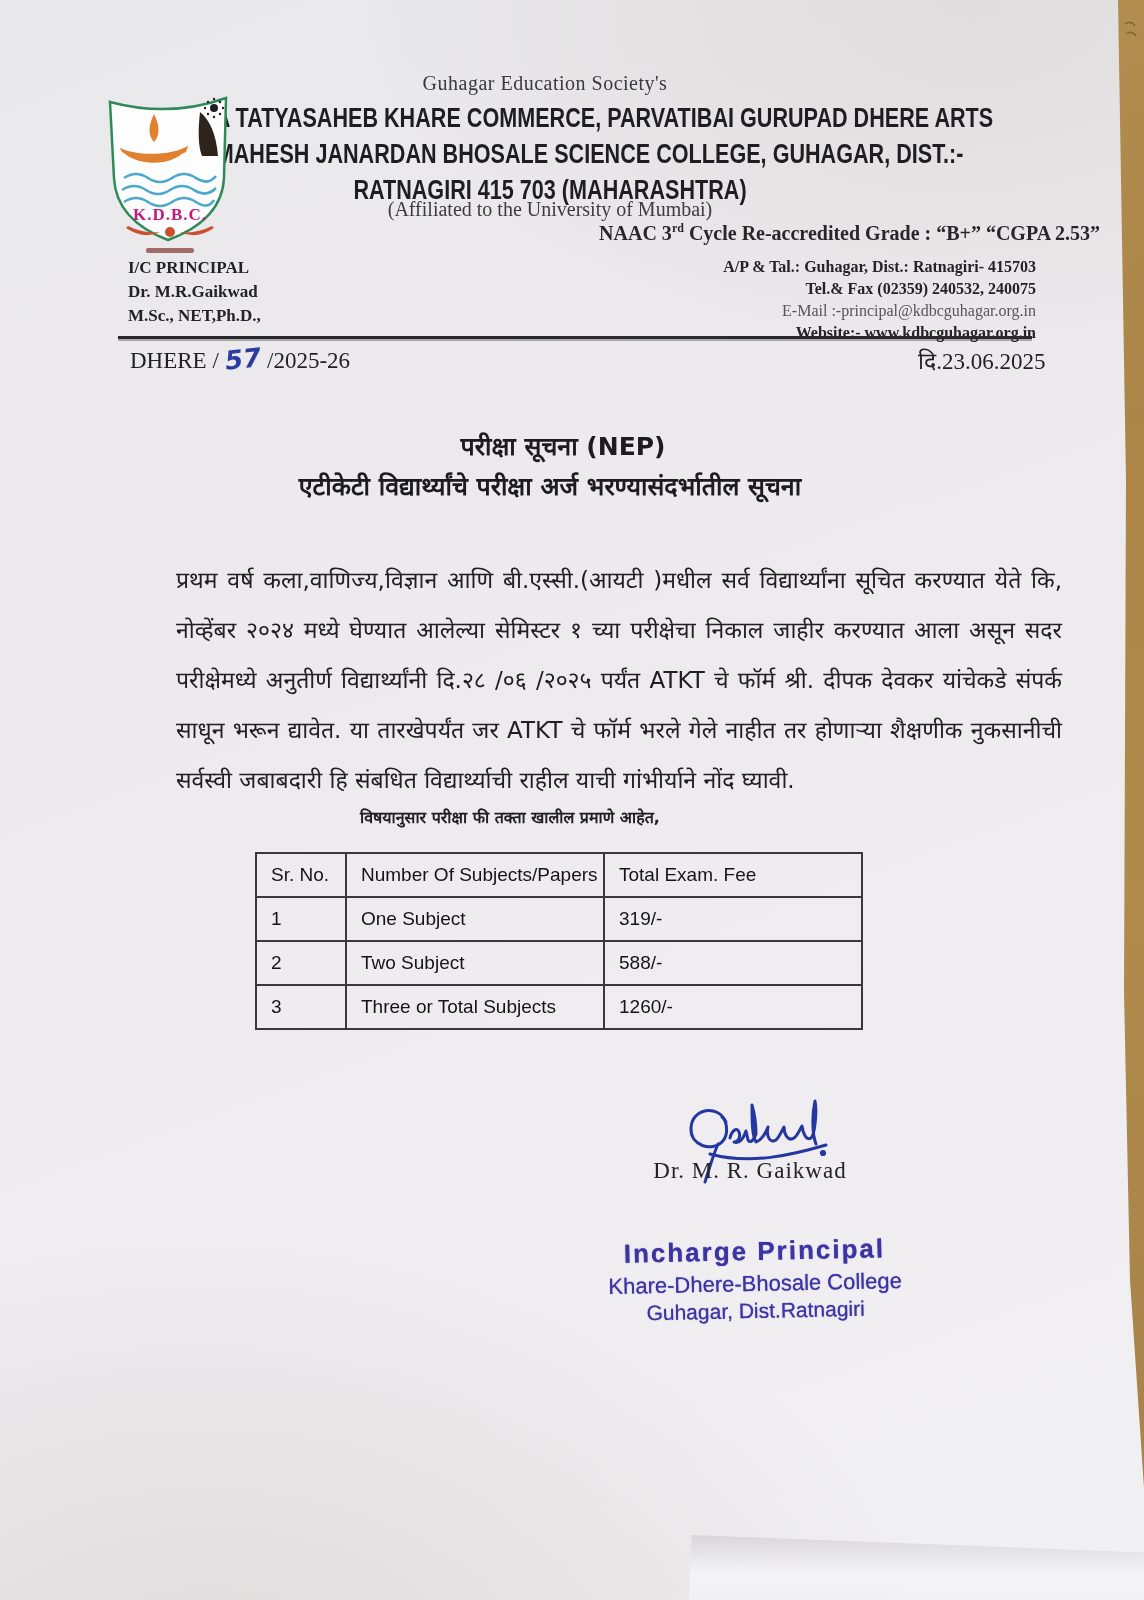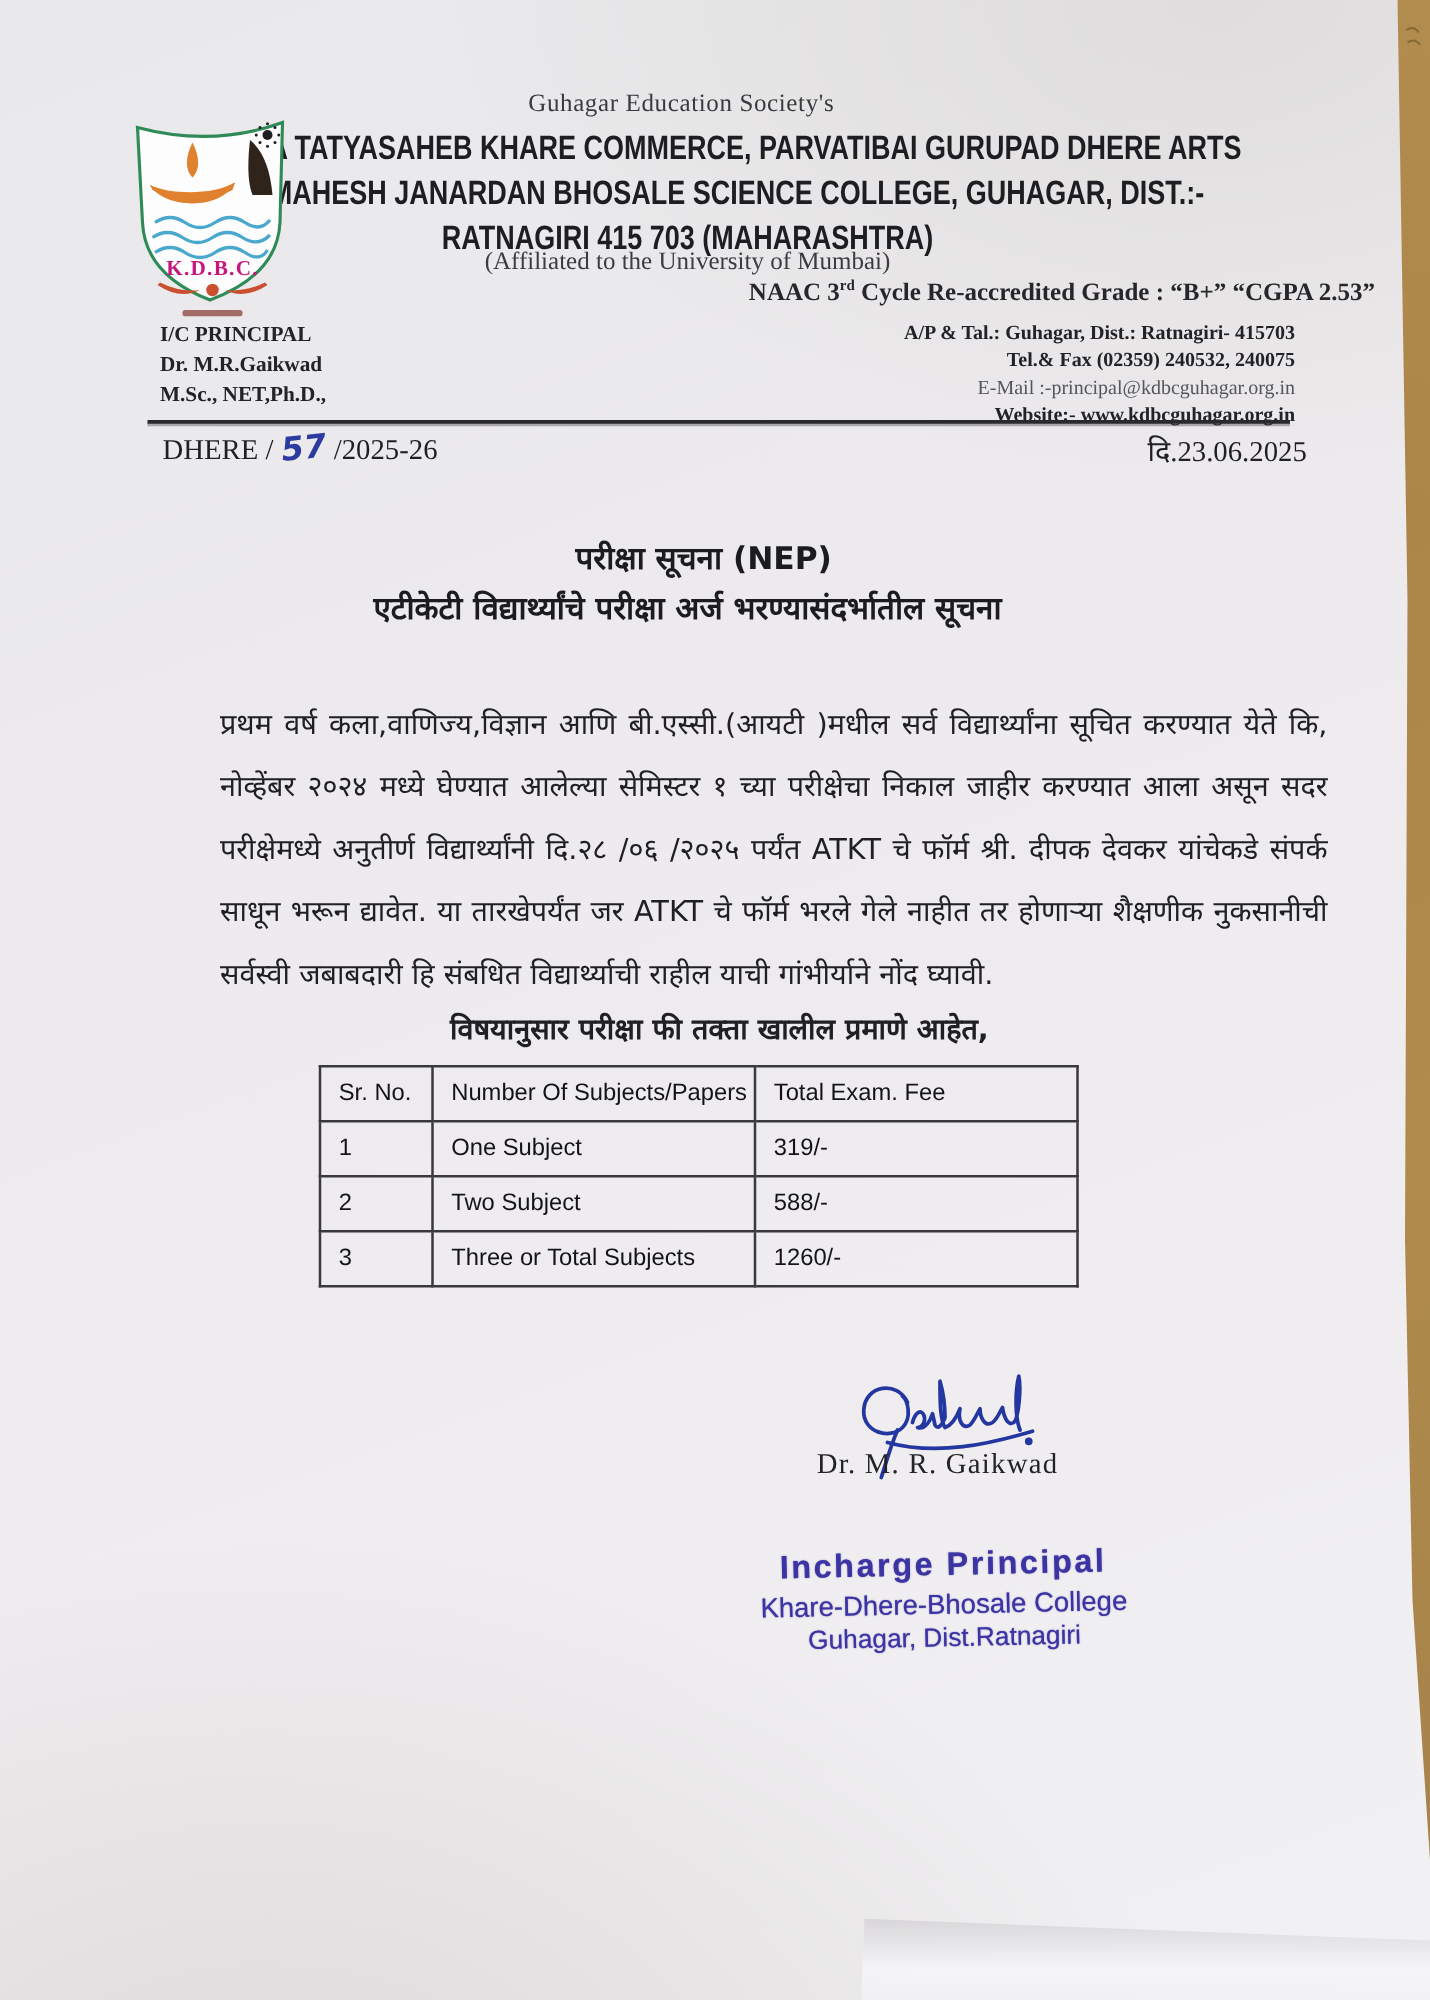--- a/index.html
+++ b/index.html
@@ -51,21 +51,21 @@
   .refdate{position:absolute;left:788px;top:0;font-size:23px;color:#1f1f24;}
   
   .title1{position:absolute;left:0;top:428px;width:1100px;text-align:center;
           font-family:"DejaVu Sans",sans-serif;font-weight:700;font-size:25px;color:#1c1c20;padding-left:13px;}
   .title2{position:absolute;left:0;top:468px;width:1100px;text-align:center;
           font-family:"DejaVu Sans",sans-serif;font-weight:700;font-size:25px;color:#1c1c20;}
   .bodytext{position:absolute;left:128px;top:532px;width:886px;
             font-family:"DejaVu Sans",sans-serif;font-size:23px;line-height:50px;
             text-align:justify;color:#202024;margin-left:48px;}
   .table-intro{position:absolute;left:360px;top:806px;
-               font-family:"DejaVu Sans",sans-serif;font-size:23px;font-weight:600;color:#202024;}
+               font-family:"DejaVu Sans",sans-serif;font-size:16px;font-weight:600;color:#202024;}
   
   table.fees{position:absolute;left:255px;top:852px;width:606px;border-collapse:collapse;
              font-family:"Liberation Sans",sans-serif;font-size:19px;color:#141418;
              table-layout:fixed;}
   table.fees td{border:2px solid #39393d;height:38px;padding:2px 0 2px 14px;vertical-align:middle;}
   .col-sr{width:90px;}.col-sub{width:258px;}.col-fee{width:258px;}
   
   .sig{position:absolute;left:682px;top:1092px;width:150px;height:95px;}
   .sig-name{position:absolute;left:615px;top:1158px;width:270px;text-align:center;
             font-size:23px;letter-spacing:1px;color:#232327;}

